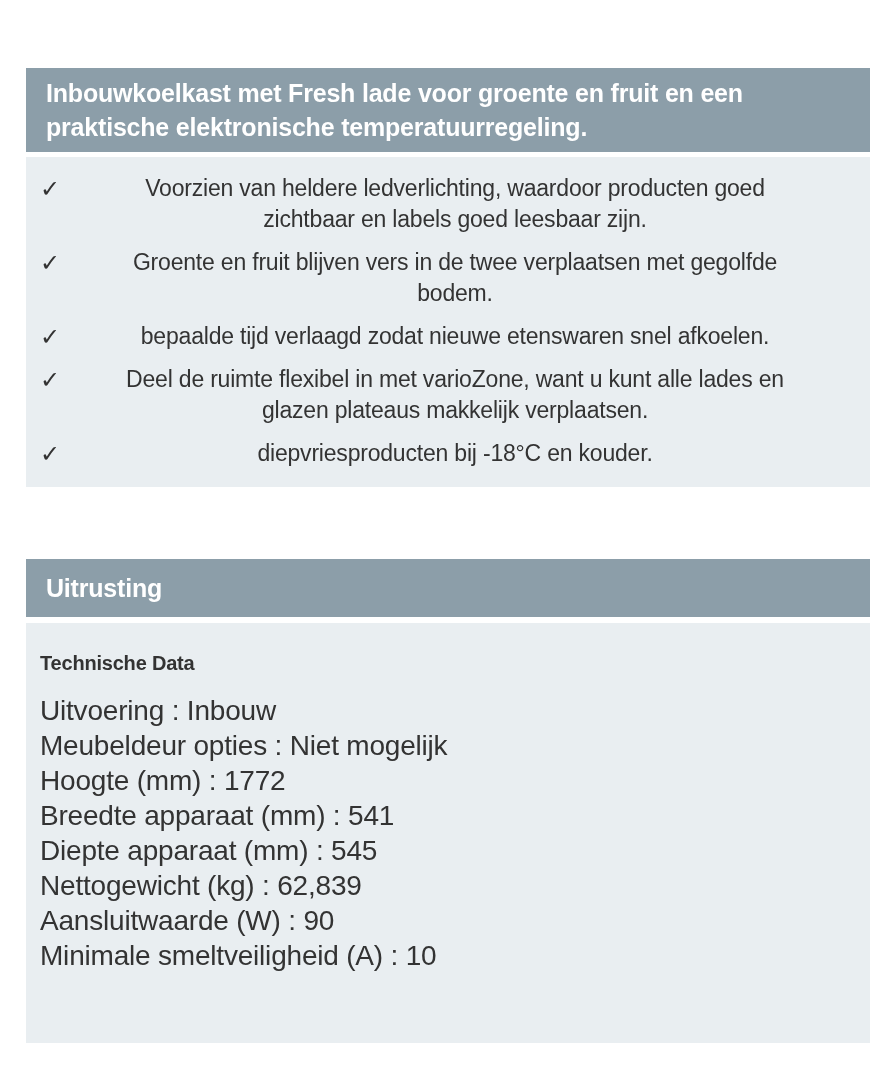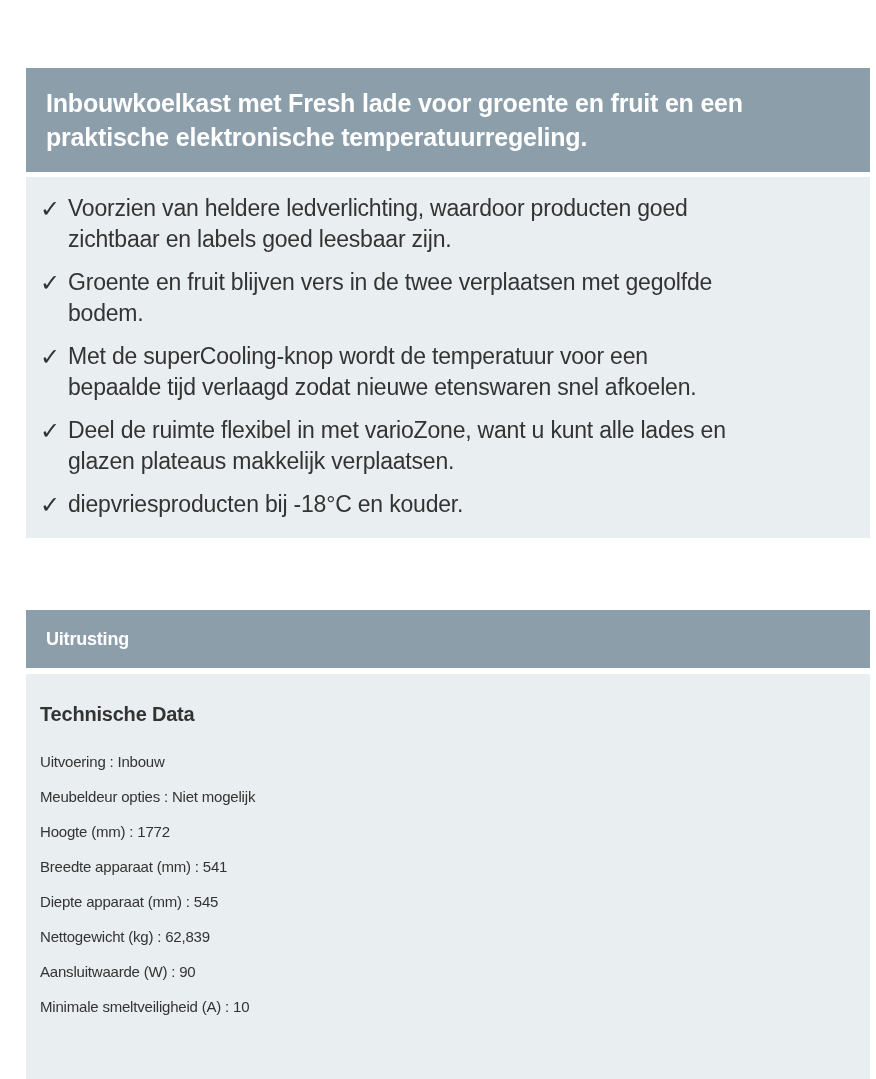--- a/index.html
+++ b/index.html
@@ -23,21 +23,21 @@
     margin-left: 26px;
     width: 844px;
   }
   .bar {
     background: var(--header-bg);
     color: var(--header-text);
     font-weight: 700;
   }
   .bar1 {
     margin-top: 68px;
-    padding: 18px 20px;
+    padding: 8px 20px;
     font-size: 25px;
     line-height: 34px;
   }
   .panel {
     background: var(--panel-bg);
   }
   .panel1 {
     margin-top: 5px;
     padding: 16px 28px 18px 12px;
   }
@@ -48,40 +48,40 @@
     line-height: 31px;
   }
   .bullet:last-child { margin-bottom: 0; }
   .check {
     flex: none;
     width: 30px;
     padding-left: 2px;
     font-size: 24px;
   }
   .btext { flex: 1; }
-  .btext .line { display: block; }
+  .btext .line { display: block; text-align: center; }
   .bar2 {
     margin-top: 72px;
     padding: 13px 20px;
-    font-size: 18px;
+    font-size: 25px;
     line-height: 32px;
   }
   .panel2 {
     margin-top: 6px;
     padding: 26px 20px 60px 14px;
     height: 420px; 
   }
   .tech-title {
     font-size: 20px;
     font-weight: 700;
     line-height: 28px;
     margin: 0 0 16px 0;
   }
   .spec-row {
-    font-size: 15px;
+    font-size: 28px;
     line-height: 35px;
     white-space: nowrap;
   }
 </style>
 </head>
 <body>
 
 <div class="col">
 
   <div class="bar bar1">
@@ -102,21 +102,20 @@
       <span class="check">✓</span>
       <span class="btext">
         <span class="line">Groente en fruit blijven vers in de twee verplaatsen met gegolfde</span>
         <span class="line">bodem.</span>
       </span>
     </div>
 
     <div class="bullet">
       <span class="check">✓</span>
       <span class="btext">
-        <span class="line">Met de superCooling-knop wordt de temperatuur voor een</span>
         <span class="line">bepaalde tijd verlaagd zodat nieuwe etenswaren snel afkoelen.</span>
       </span>
     </div>
 
     <div class="bullet">
       <span class="check">✓</span>
       <span class="btext">
         <span class="line">Deel de ruimte flexibel in met varioZone, want u kunt alle lades en</span>
         <span class="line">glazen plateaus makkelijk verplaatsen.</span>
       </span>

